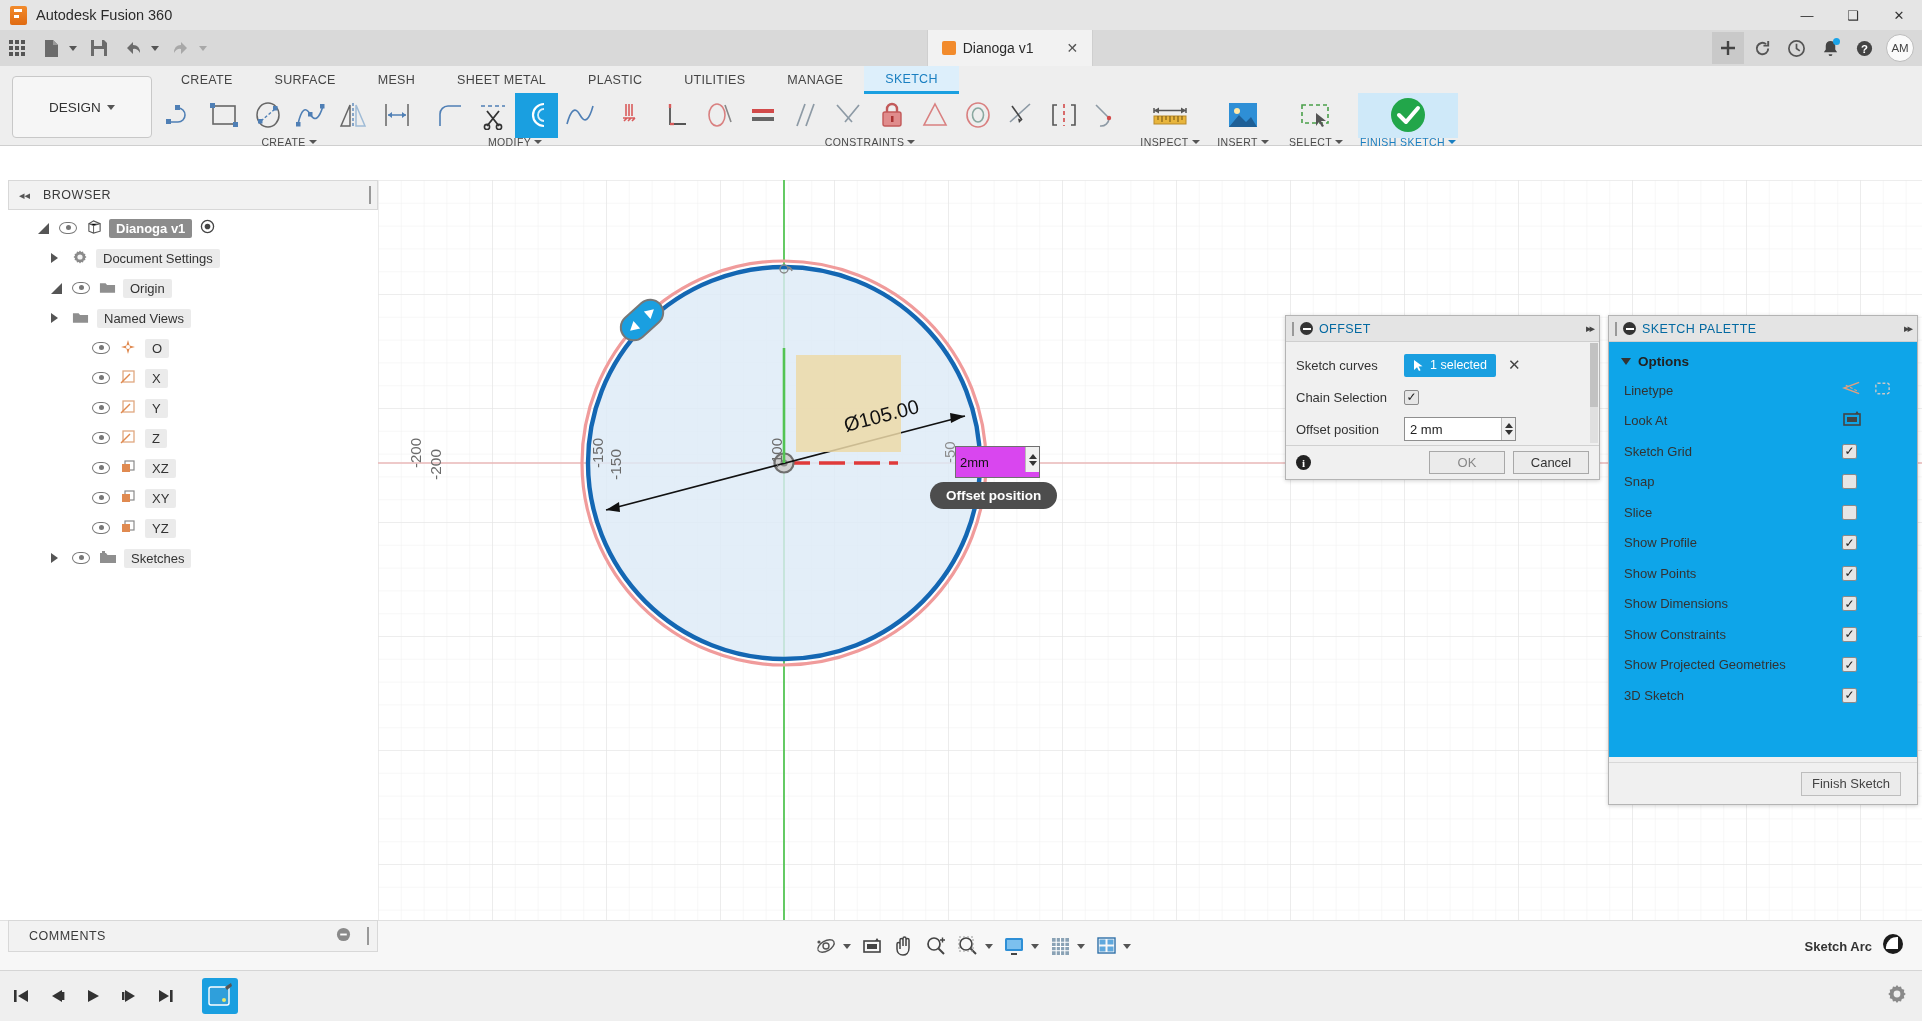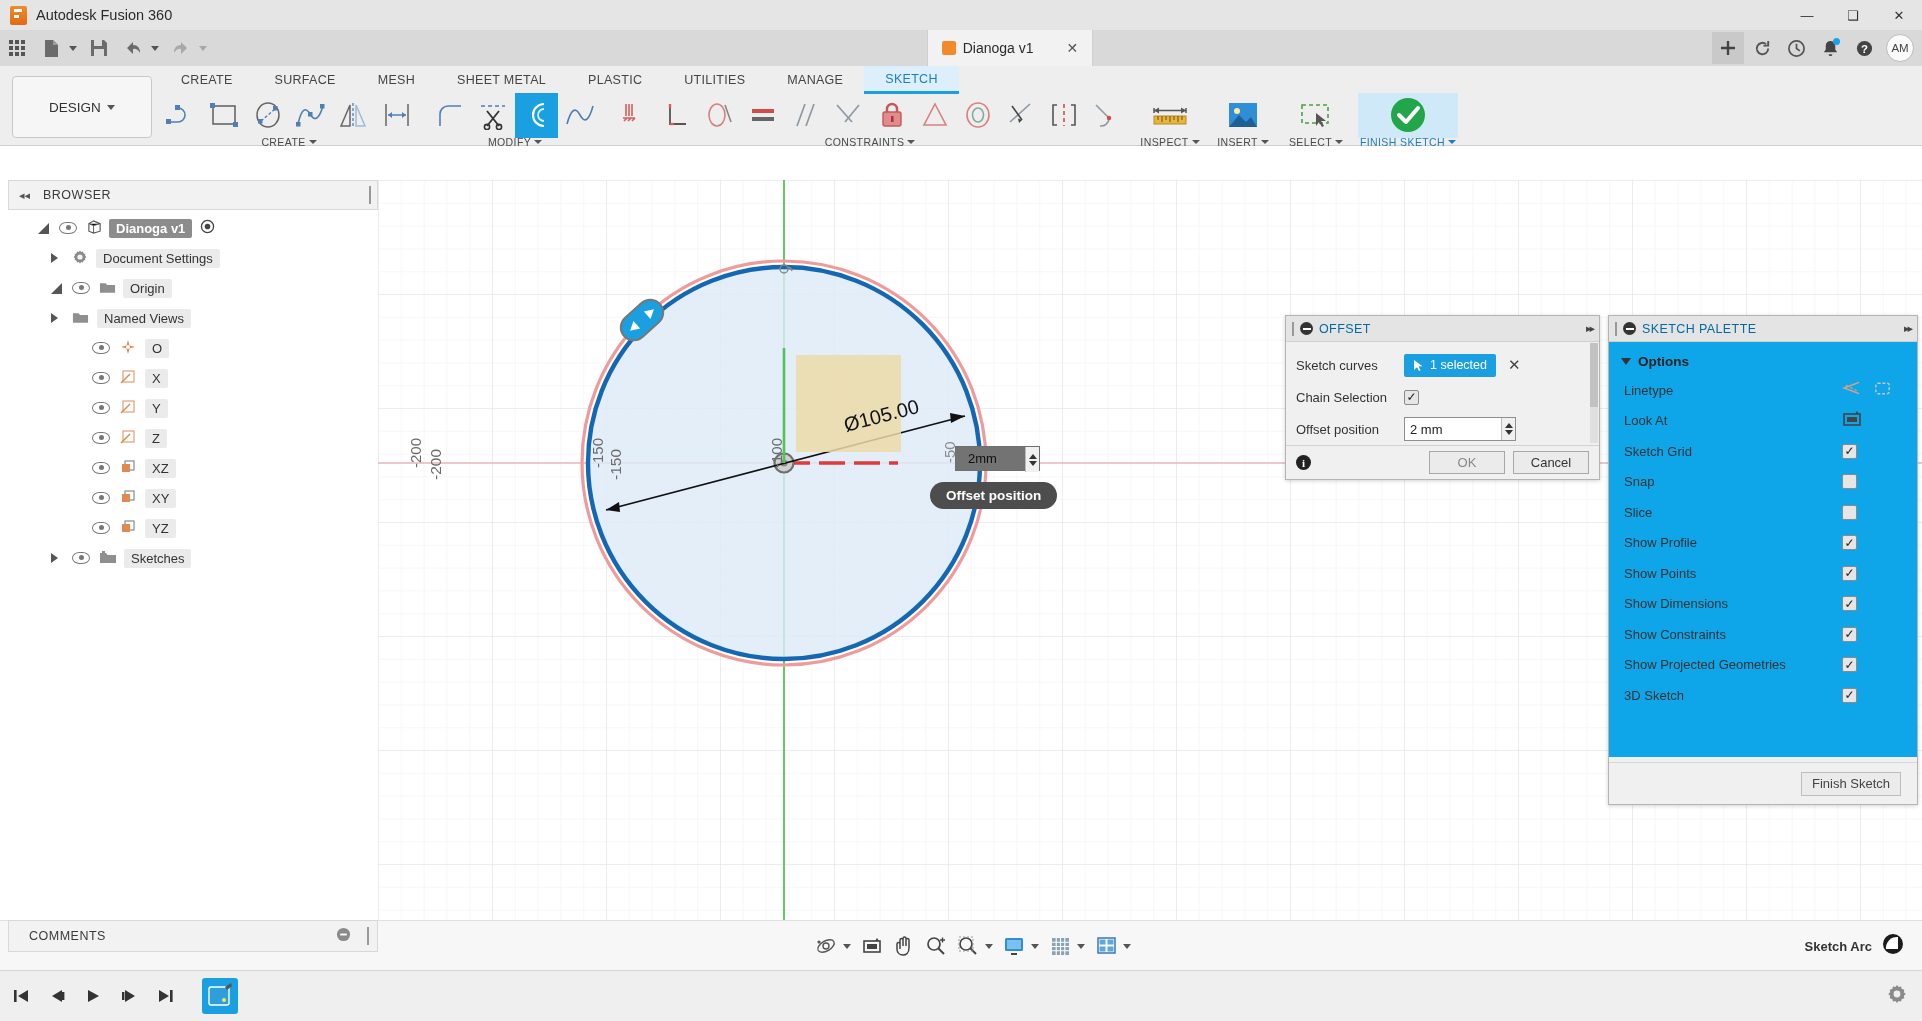--- a/index.html
+++ b/index.html
@@ -255,23 +255,23 @@
     border-top:1px solid #d8d8d8; display:flex; align-items:center; justify-content:flex-end;
     padding-right:16px; background:#f0f0f0;
   }
   .fsbtn{
     height:24px; padding:0 10px; background:#ebebeb; border:1px solid #bdbdbd;
     font-size:13px;color:#444;display:flex;align-items:center;
   }
 
   
   .mm-input {
-    position:absolute; left:955px; top:446px; width:85px; height:25px;
-    background:#737373; border:1px solid #6f6f6f; display:flex;align-items:center;
-    font-size:13px;color:#111;padding-left:12px; z-index:50;
+    position:absolute; left:955px; top:446px; width:85px; height:32px;
+    background:#d946ef; border:1px solid #6f6f6f; display:flex;align-items:center;
+    font-size:13px;color:#111;padding-left:4px; z-index:50;
   }
   .tooltip-pill {
     position:absolute; left:930px; top:482px; height:27px; background:#4d4d4d;
     border-radius:14px; color:#fff; font-size:13.5px; font-weight:bold;
     display:flex;align-items:center; padding:0 16px; z-index:50;
   }
   .viewcube-wrap{ position:absolute; right:28px; top:195px; width:110px;height:100px; z-index:40;}
 </style>
 </head>
 <body>

